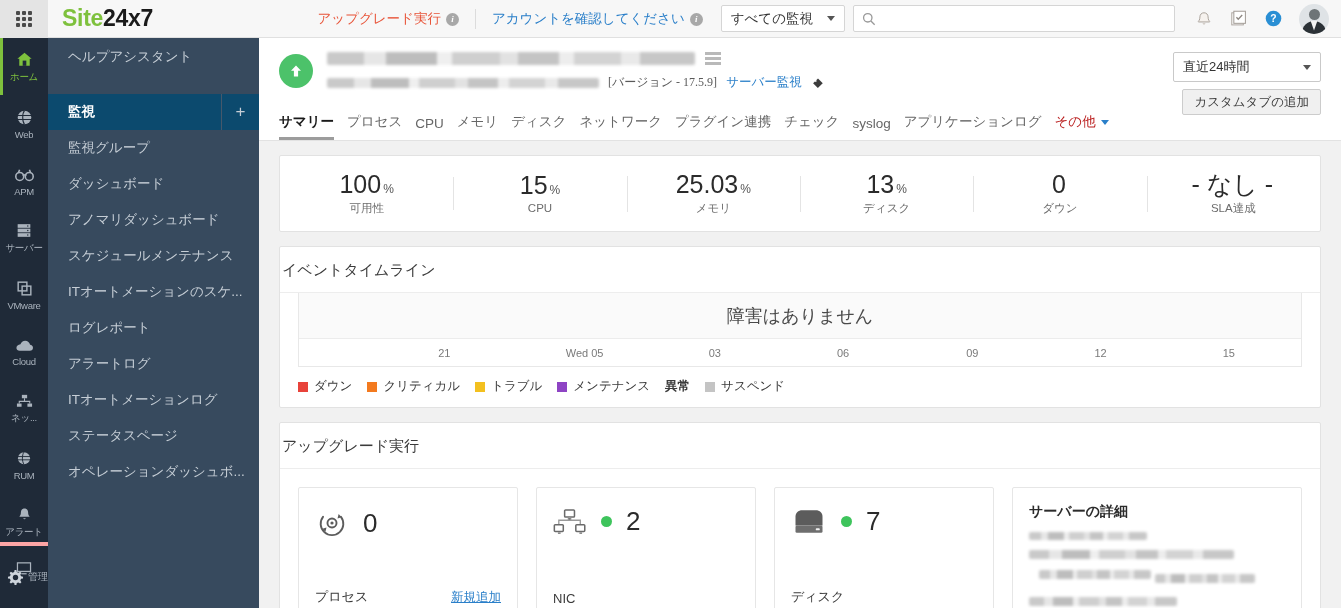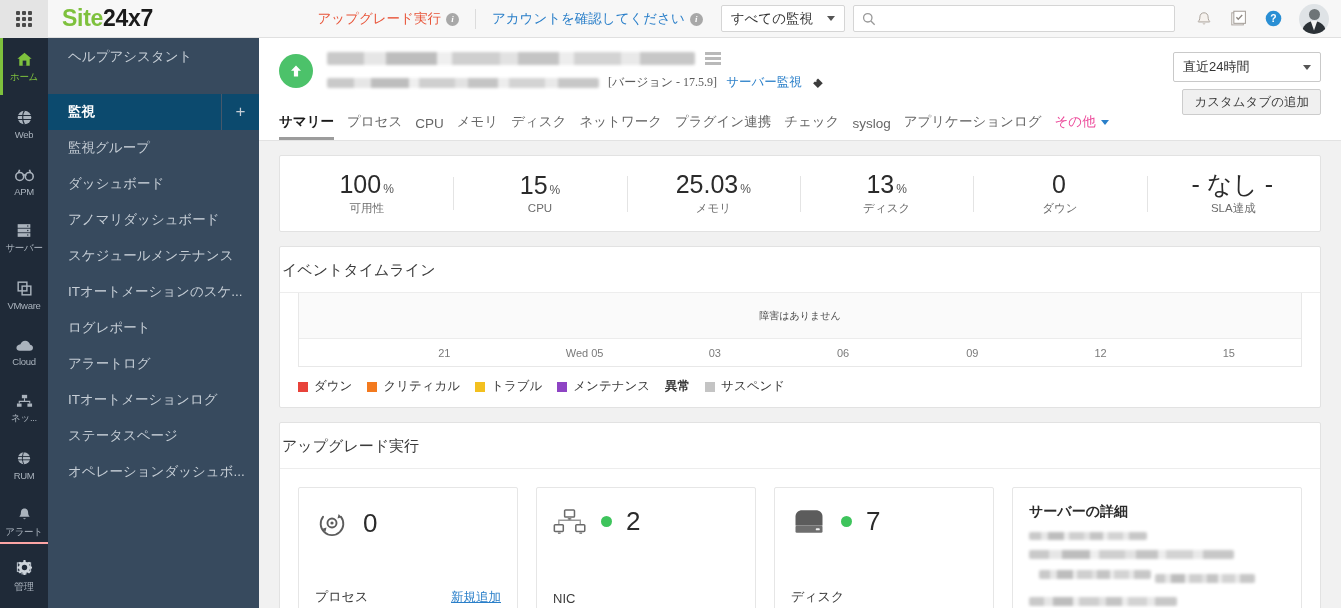--- a/index.html
+++ b/index.html
@@ -100,22 +100,22 @@
     font-size: 9.5px; letter-spacing: -0.3px; white-space: nowrap;
     max-width: 48px; overflow: hidden; text-align: center;
   }
   .rail-item.active { color: #7ec13d; }
   .rail-item.active::before {
     content: ""; position: absolute; left: 0; top: 0; bottom: 0; width: 3px;
     background: #7ec13d;
   }
   #rail-admin {
     position: absolute; bottom: 0; left: 0; width: 48px; height: 66px;
-    border-top: 2px solid #fca5a5; display: flex; flex-direction: column;
-    align-items: center; justify-content: center; gap: 3px; color: #aab3bd;
+    border-top: 4px solid #fca5a5; display: flex; 
+    align-items: center; justify-content: flex-end; gap: 3px; color: #aab3bd;
     cursor: pointer;
   }
   #rail-admin .rl { font-size: 10px; }
 
   
   #sidemenu {
     position: absolute; top: 38px; left: 48px; width: 211px; height: 570px;
     background: #374a5e; overflow: hidden;
   }
   .menu-item {
@@ -179,21 +179,21 @@
 
   #tabs {
     position: absolute; left: 20px; bottom: 0; display: flex;
     align-items: flex-end; gap: 13px; font-size: 13.5px;
   }
   .tab {
     padding-bottom: 6px; color: #666; cursor: pointer; white-space: nowrap;
     border-bottom: 3px solid transparent;
   }
   .tab.active { color: #1a1a1a; font-weight: bold; border-bottom-color: #9c9c9c; }
-  .tab.more { color: #ec4899; display: flex; align-items: center; gap: 5px; }
+  .tab.more { color: #b91c1c; display: flex; align-items: center; gap: 5px; }
 
   .panel {
     background: #fff; border: 1px solid #e2e2e2; margin: 14px 20px 0 20px;
     border-radius: 2px;
   }
   .panel-title {
     font-size: 15px; color: #3b3b3b; padding: 14px 18px 12px 2px;
     border-bottom: 1px solid #ededed;
   }
 
@@ -208,21 +208,21 @@
     background: #e4e4e4;
   }
   .kpi-val { font-size: 25px; color: #2b2b2b; line-height: 1; }
   .kpi-val .unit { font-size: 12px; color: #555; margin-left: 2px; }
   .kpi-lbl { font-size: 11.5px; color: #6c6c6c; }
 
   
   #timeline-box { margin: 0 18px; border: 1px solid #e8e8e8; border-top: 0; }
   #timeline-msg {
     height: 46px; background: #fafafa; display: flex; align-items: center;
-    justify-content: center; font-size: 10px; color: #4a4a4a;
+    justify-content: center; font-size: 18px; color: #4a4a4a;
     border-bottom: 1px solid #ececec;
   }
   #timeline-axis {
     height: 27px; display: flex; align-items: center; position: relative;
     font-size: 11px; color: #7a7a7a;
   }
   #timeline-axis span { position: absolute; transform: translateX(-50%); }
   #legend {
     display: flex; align-items: center; gap: 7px; padding: 11px 18px 12px 18px;
     font-size: 12.5px; color: #3b3b3b;

